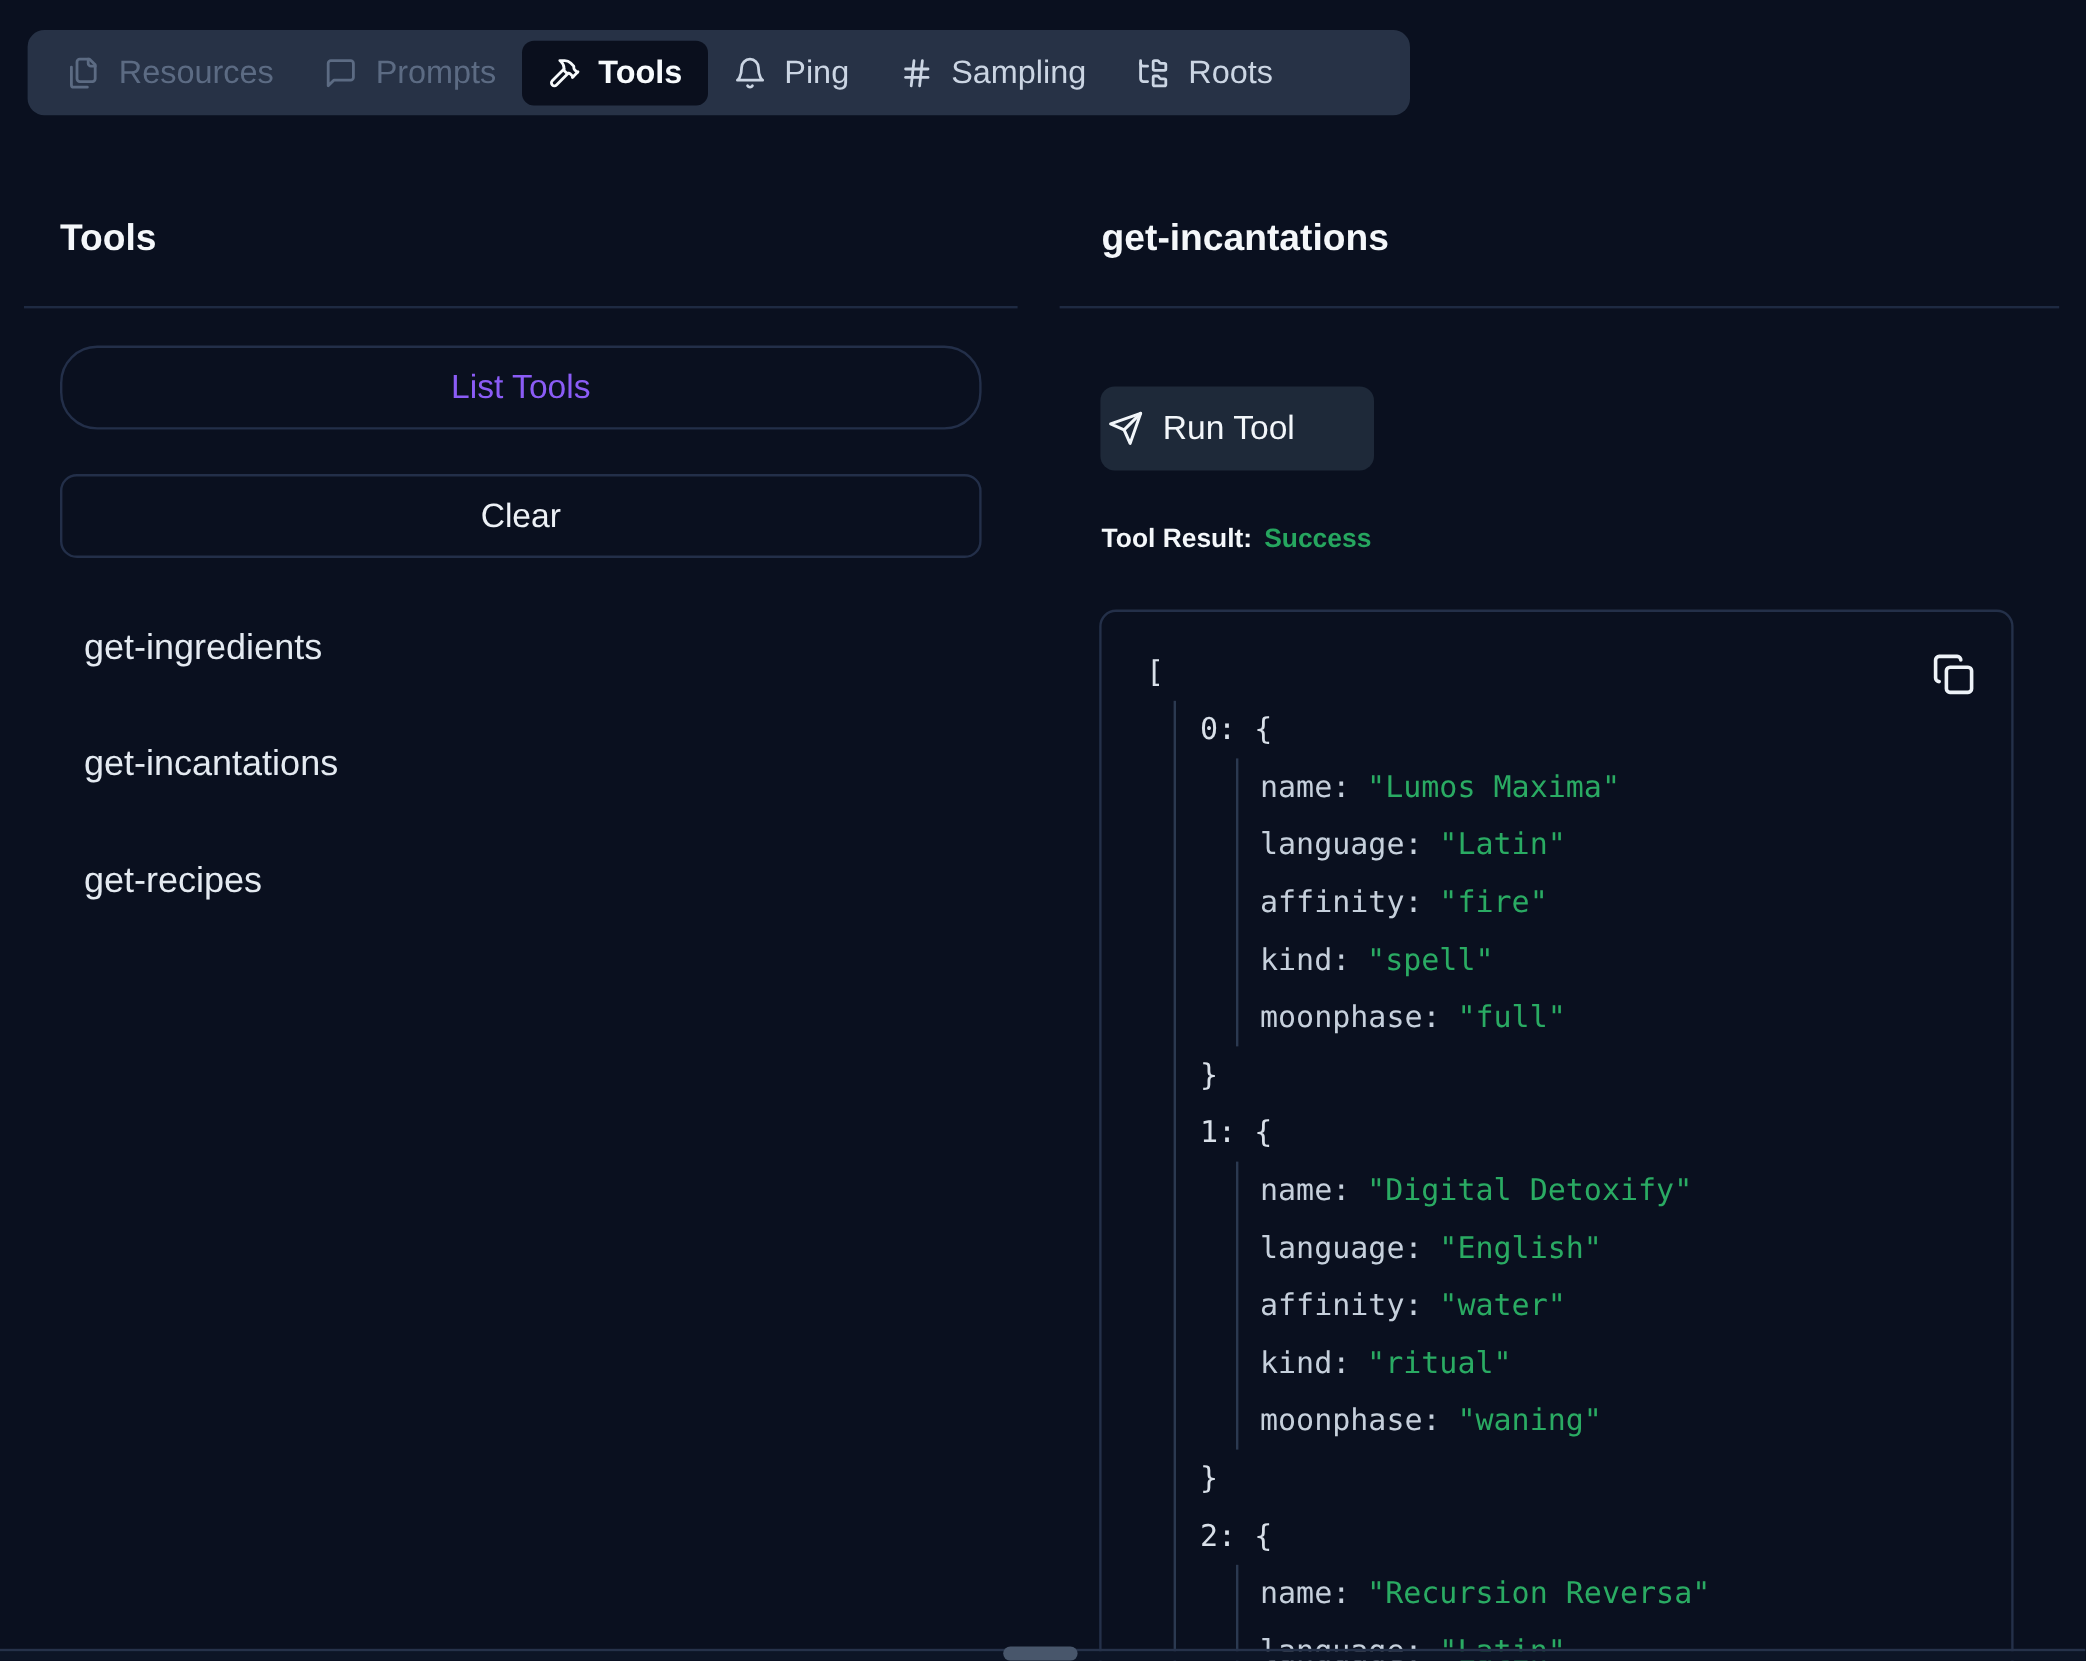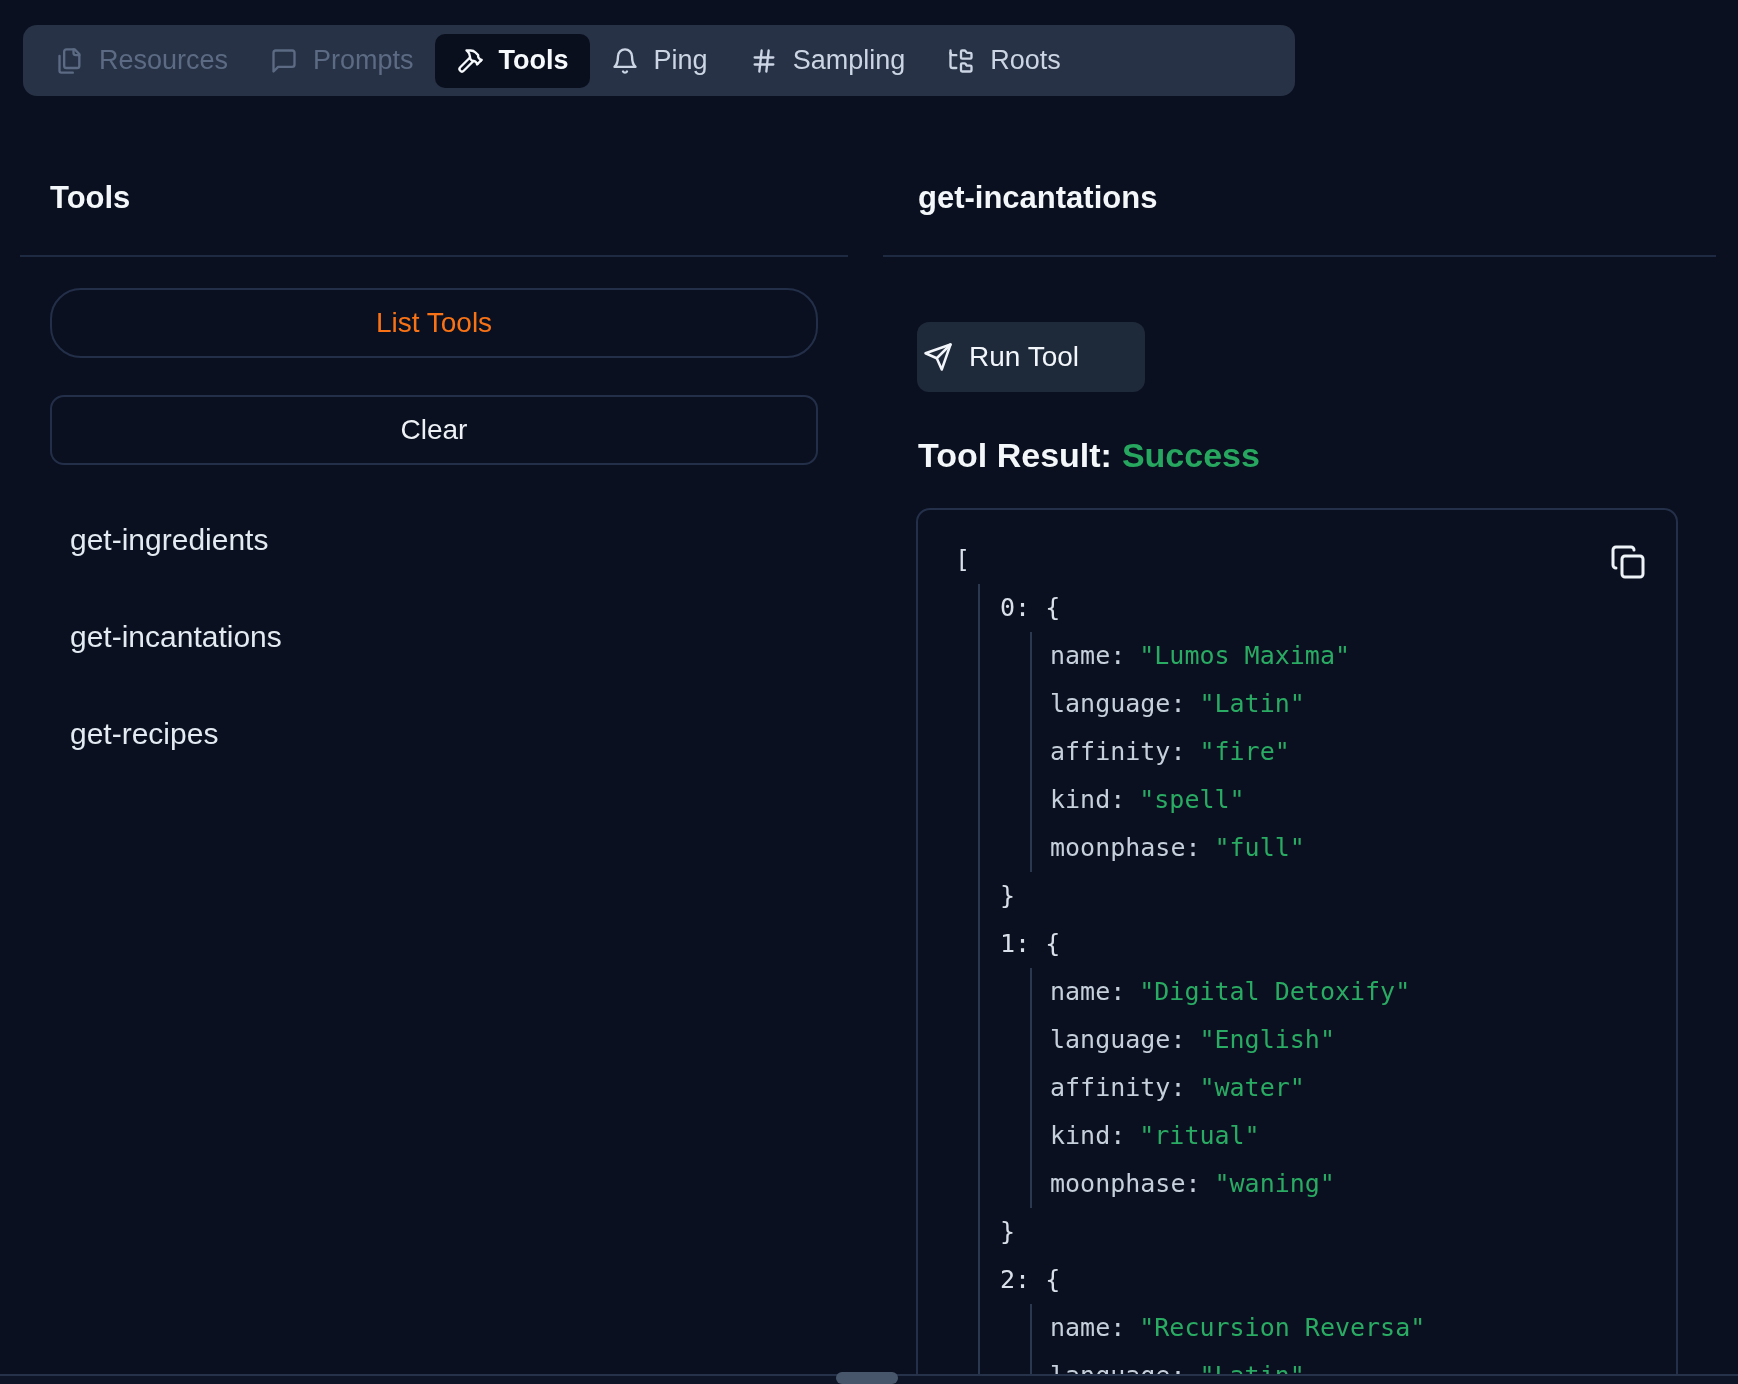--- a/index.html
+++ b/index.html
@@ -8,21 +8,21 @@
     background:#0a101f;
     font-family:"Liberation Sans", sans-serif;
     position:relative;
     overflow:hidden;
     color:#e6ebf2;
   }
   svg{display:block;}
 
   
   #navbar{
-    position:absolute;left:23px;top:25px;width:1272px;height:71px;
+    position:absolute;left:23px;top:25px;width:1152px;height:71px;
     background:#273246;border-radius:14px;
     display:flex;align-items:center;padding:0 12px;box-sizing:border-box;
   }
   .tab{
     display:flex;align-items:center;gap:15px;
     font-size:27px;padding:0 21px;height:54px;border-radius:10px;
     white-space:nowrap;cursor:pointer;
   }
   .tab.disabled{color:#5c6b83;}
   .tab.enabled{color:#cbd5e3;}
@@ -34,42 +34,42 @@
     position:absolute;font-size:31px;font-weight:700;color:#f4f7fa;
   }
   #tools-title{left:50px;top:180px;}
   #left-divider{position:absolute;left:20px;top:255px;width:828px;height:2px;background:#1e2a42;}
   .ghost-btn{
     position:absolute;left:50px;width:768px;height:70px;
     border:2px solid #232f49;border-radius:14px;background:transparent;
     font-size:28px;font-family:"Liberation Sans",sans-serif;
     display:flex;align-items:center;justify-content:center;cursor:pointer;box-sizing:border-box;
   }
-  #list-tools-btn{top:288px;color:#f97316;border-radius:31px;}
+  #list-tools-btn{top:288px;color:#8b5cf6;border-radius:31px;}
   #clear-btn{top:395px;color:#edf1f6;}
   .tool-item{
     position:absolute;left:70px;font-size:30px;color:#e4eaf1;cursor:pointer;
   }
   #tool-item-0{top:523px;text-align:right;}
   #tool-item-1{top:620px;}
   #tool-item-2{top:717px;}
 
   
   #detail-title{left:918px;top:180px;}
   #right-divider{position:absolute;left:883px;top:255px;width:833px;height:2px;background:#1e2a42;}
   #run-btn{
     position:absolute;left:917px;top:322px;width:228px;height:70px;
     background:#1e2939;border:none;border-radius:12px;
     color:#f2f6fa;font-size:28px;font-family:"Liberation Sans",sans-serif;
     display:flex;align-items:center;gap:16px;cursor:pointer;
   }
   #run-btn svg{width:30px;height:30px;}
   #result-line{
     position:absolute;left:918px;top:436px;
-    font-size:34px;font-weight:700;color:#f4f7fa;
+    font-size:22px;font-weight:700;color:#f4f7fa;
   }
   #result-line .success{color:#26a65f;margin-left:10px;}
 
   #result-box{
     position:absolute;left:916px;top:508px;width:762px;height:910px;
     border:2px solid #243049;border-radius:14px;box-sizing:border-box;
   }
   #copy-btn{
     position:absolute;right:30px;top:34px;width:36px;height:36px;
     background:transparent;border:none;padding:0;color:#eef3f8;cursor:pointer;

